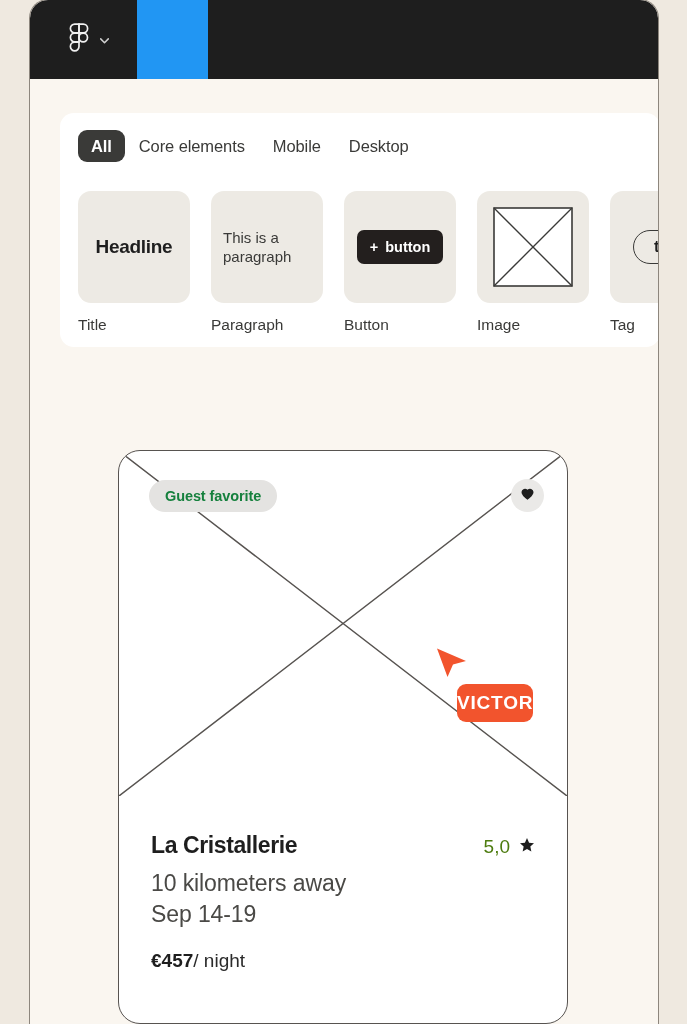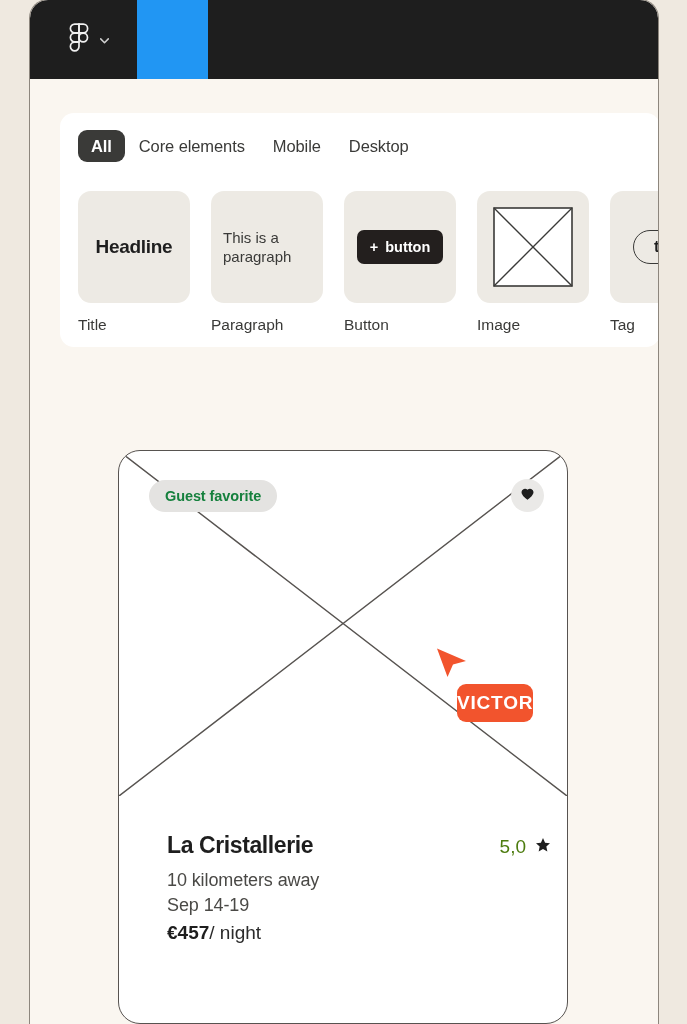--- a/index.html
+++ b/index.html
@@ -210,21 +210,21 @@
     border-radius: 50%;
     background: #EAE9E7;
     display: flex;
     align-items: center;
     justify-content: center;
   }
   #heart-button svg { width: 17px; height: 17px; }
 
   #listing-info {
     position: absolute;
-    left: 16px;
+    left: 0;
     top: 345px;
     width: 448px;
     padding: 36px 32px 0 32px;
     box-sizing: border-box;
   }
   #listing-title-row {
     display: flex;
     align-items: baseline;
     justify-content: space-between;
   }
@@ -236,28 +236,28 @@
   }
   #rating-group {
     display: flex;
     align-items: center;
     gap: 9px;
     font-size: 19px;
     color: #4d7c0f;
   }
   #rating-group svg { width: 16px; height: 16px; }
   .listing-sub {
-    font-size: 18px;
+    font-size: 23px;
     color: #4A4946;
     margin-top: 11px;
     letter-spacing: -0.1px;
   }
   .listing-sub.tight { margin-top: 4px; }
   #listing-price {
-    margin-top: 6px;
+    margin-top: 22px;
     font-size: 19px;
     color: #1E1E1E;
   }
   #listing-price .amt { font-weight: bold; }
   #listing-price .per { color: #2B2B2B; }
 
   
   #cursor-group {
     position: absolute;
     left: 404px;

